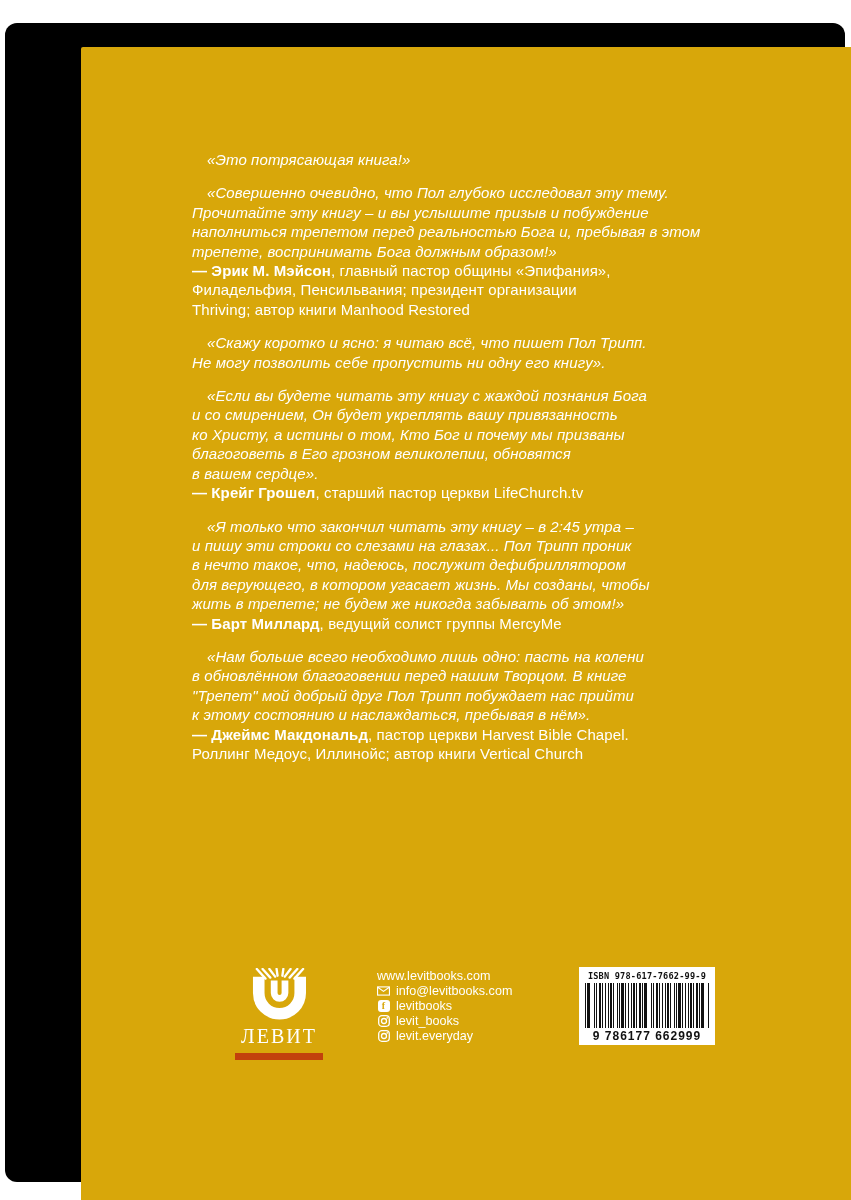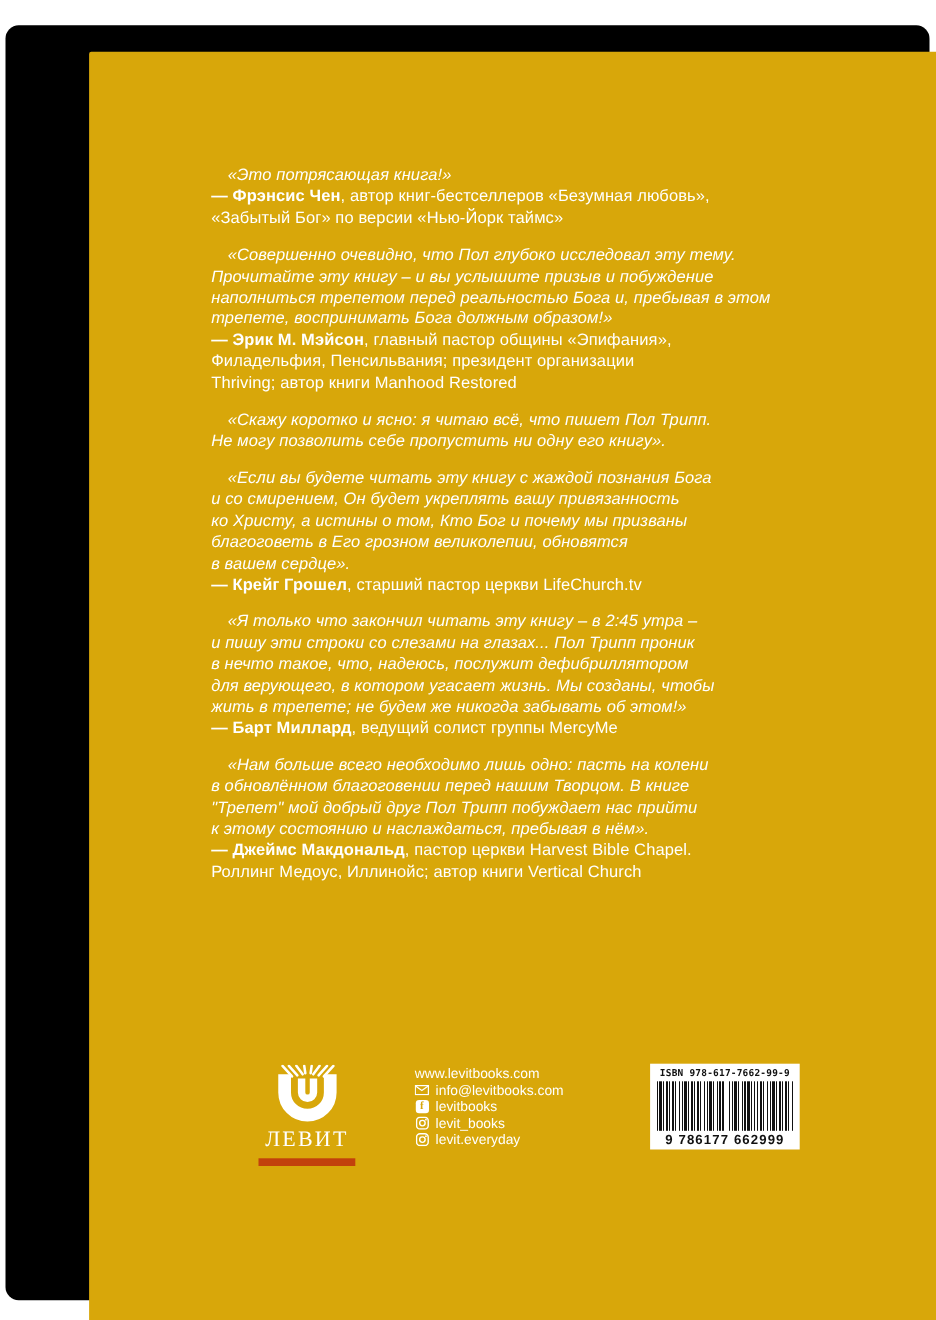--- a/index.html
+++ b/index.html
@@ -58,21 +58,21 @@
     height:15.1px;white-space:nowrap;
   }
   .c-icon{display:inline-flex;align-items:center;justify-content:center;width:13px;flex:0 0 13px;}
   .fb-square{
     width:12px;height:12px;border-radius:3px;background:#ffffff;
     color:#D8A70A;font-weight:bold;font-size:10px;line-height:12px;
     text-align:center;font-family:"Liberation Serif", serif;
   }
   
   .barcode{
-    position:absolute;left:510px;top:920px;
+    position:absolute;left:498px;top:920px;
     width:136px;height:78px;background:#ffffff;
     box-sizing:border-box;padding:4px 6px 3px;
     color:#111;text-align:center;
   }
   .isbn-label{
     font-family:"DejaVu Sans Mono", monospace;
     font-weight:bold;font-size:8.6px;letter-spacing:.2px;white-space:nowrap;
   }
   .bars{
     height:45px;margin-top:2px;
@@ -90,22 +90,20 @@
 </style>
 </head>
 <body>
 
 <div class="book-frame" style="background: rgb(0, 0, 0);">
   <div class="cover" style="background: rgb(216, 167, 10);">
 
     <div class="quotes" id="quotes" style="color: rgb(255, 255, 255);">
         <div class="quote-block">
           <p class="quote-text">«Это потрясающая книга!»</p>
-          <p class="attribution"><span class="attr-name">— Фрэнсис Чен</span><span>, автор книг-бестселлеров «Безумная любовь»,
-«Забытый Бог» по версии «Нью-Йорк таймс»</span></p>
         </div>
         <div class="quote-block">
           <p class="quote-text">«Совершенно очевидно, что Пол глубоко исследовал эту тему.
 Прочитайте эту книгу – и вы услышите призыв и побуждение
 наполниться трепетом перед реальностью Бога и, пребывая в этом
 трепете, воспринимать Бога должным образом!»</p>
           <p class="attribution"><span class="attr-name">— Эрик М. Мэйсон</span><span>, главный пастор общины «Эпифания»,
 Филадельфия, Пенсильвания; президент организации
 Thriving; автор книги Manhood Restored</span></p>
         </div>

